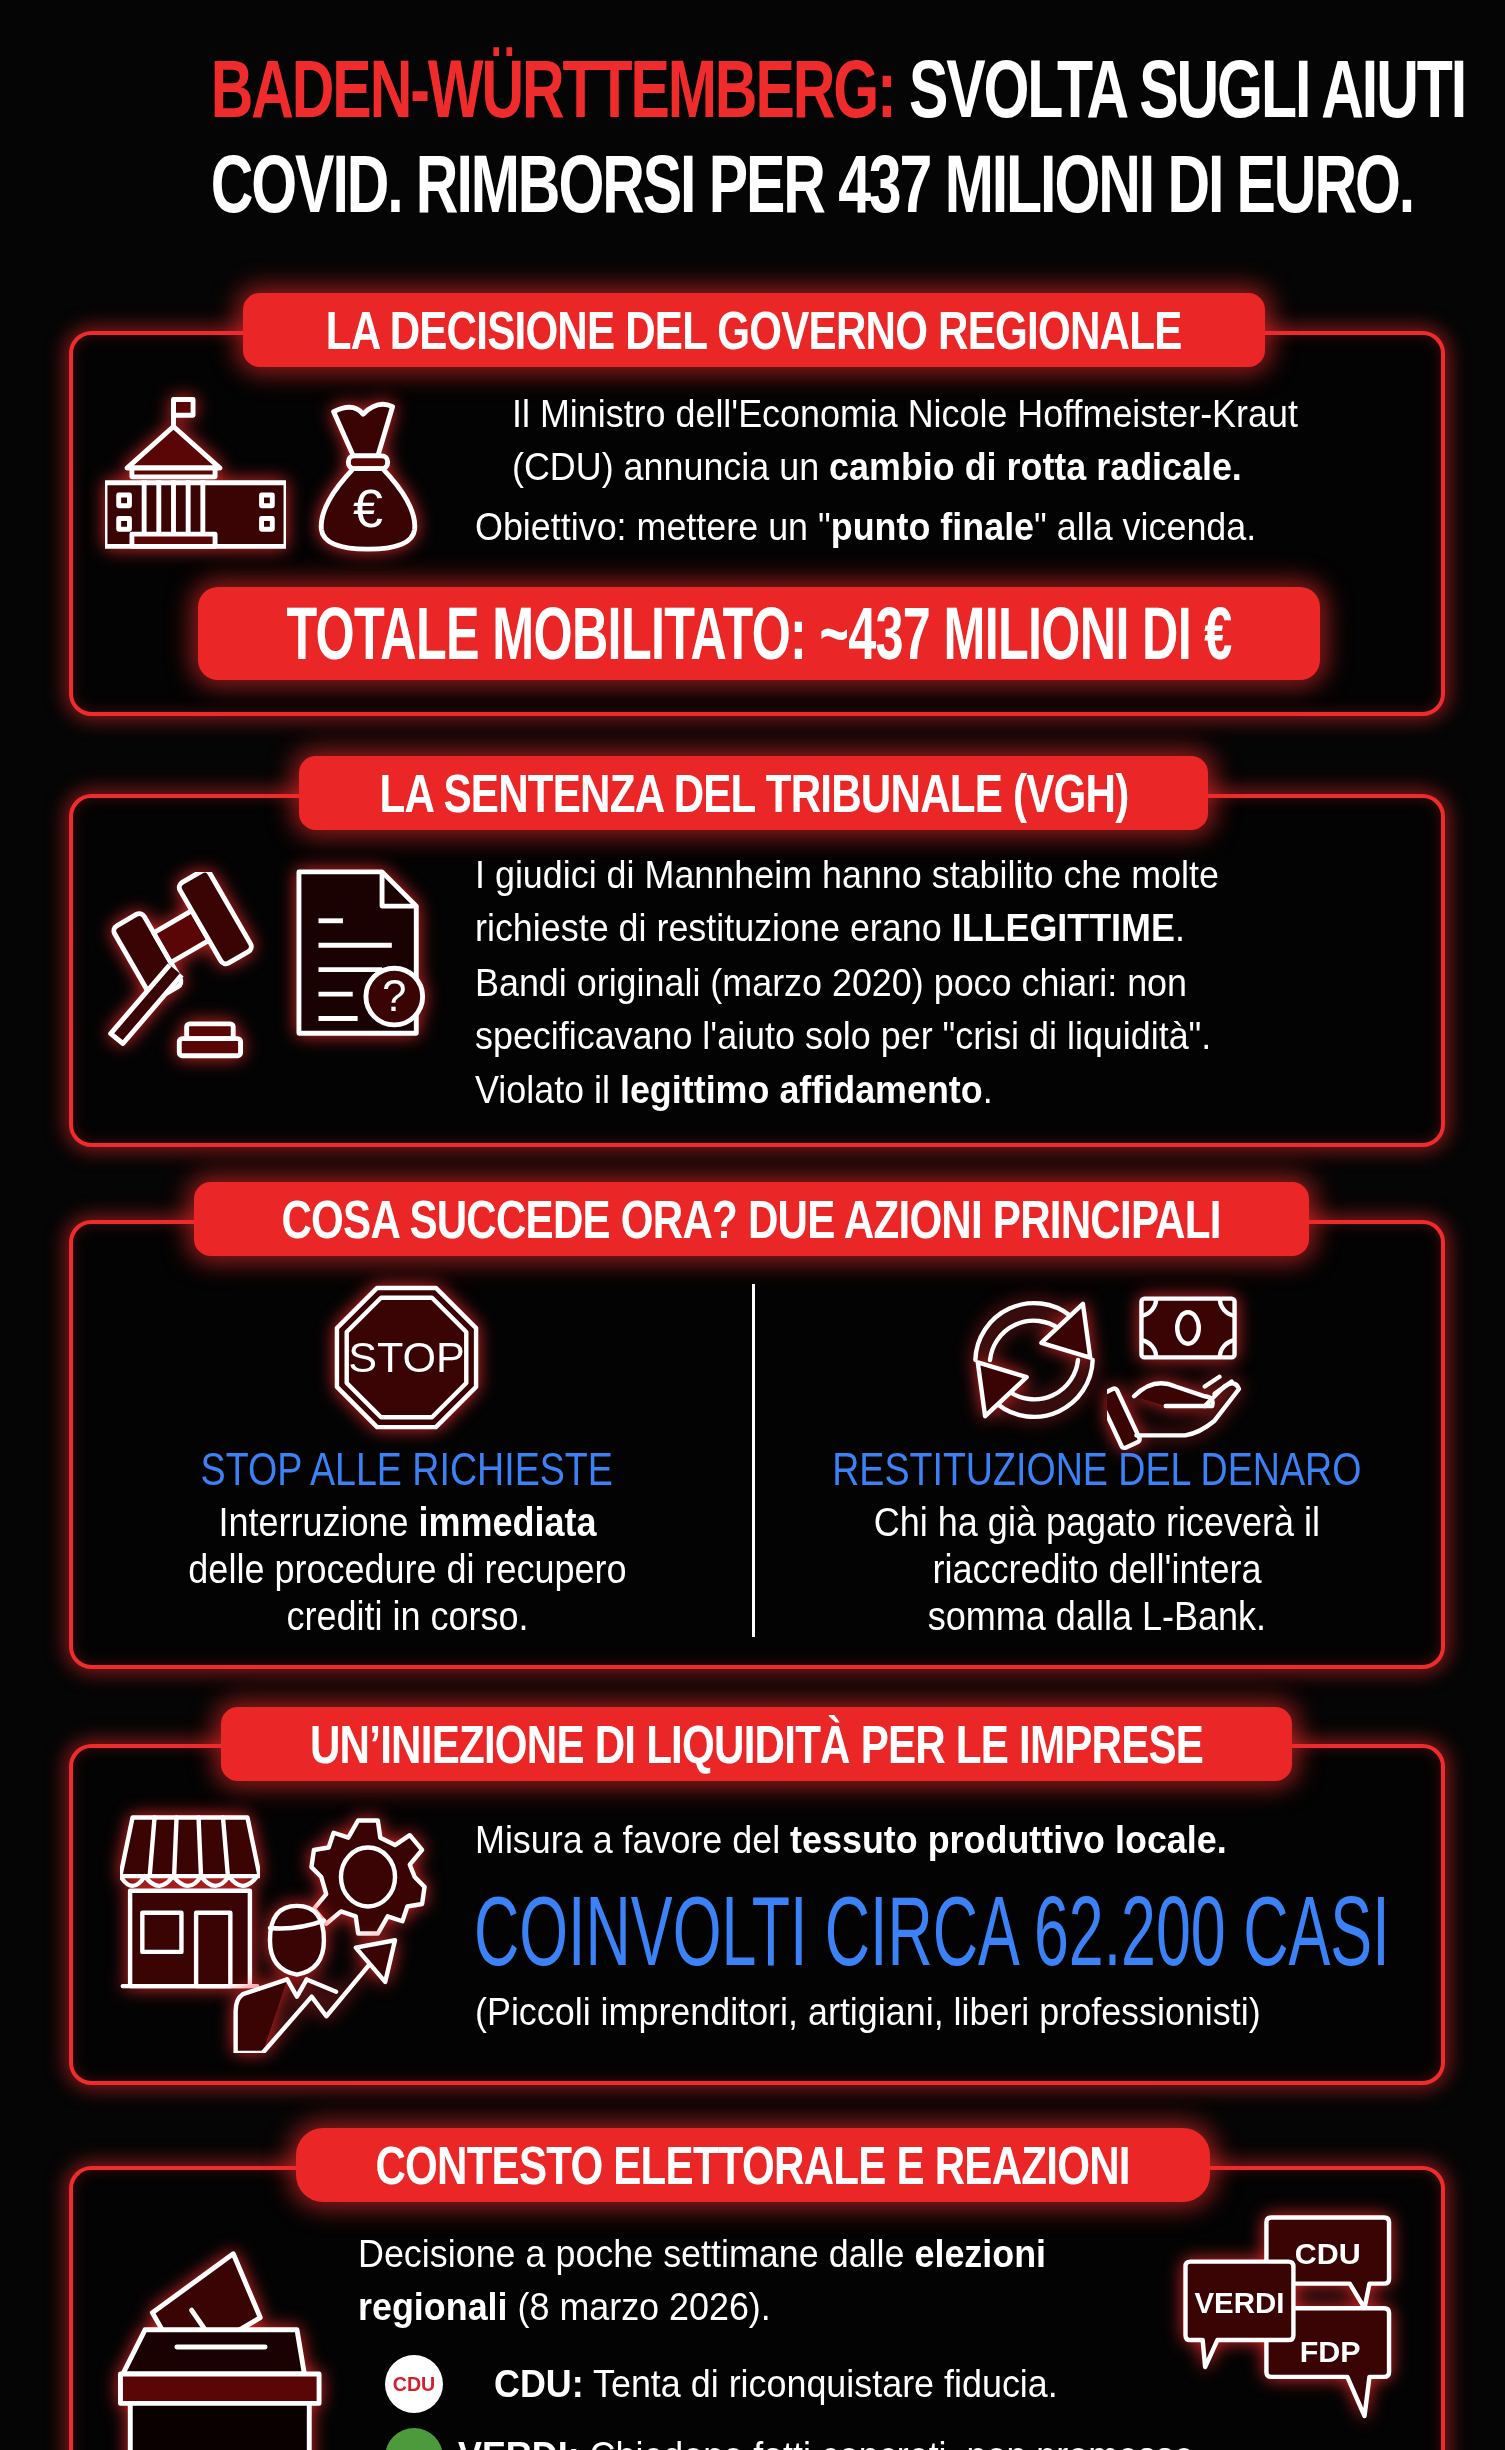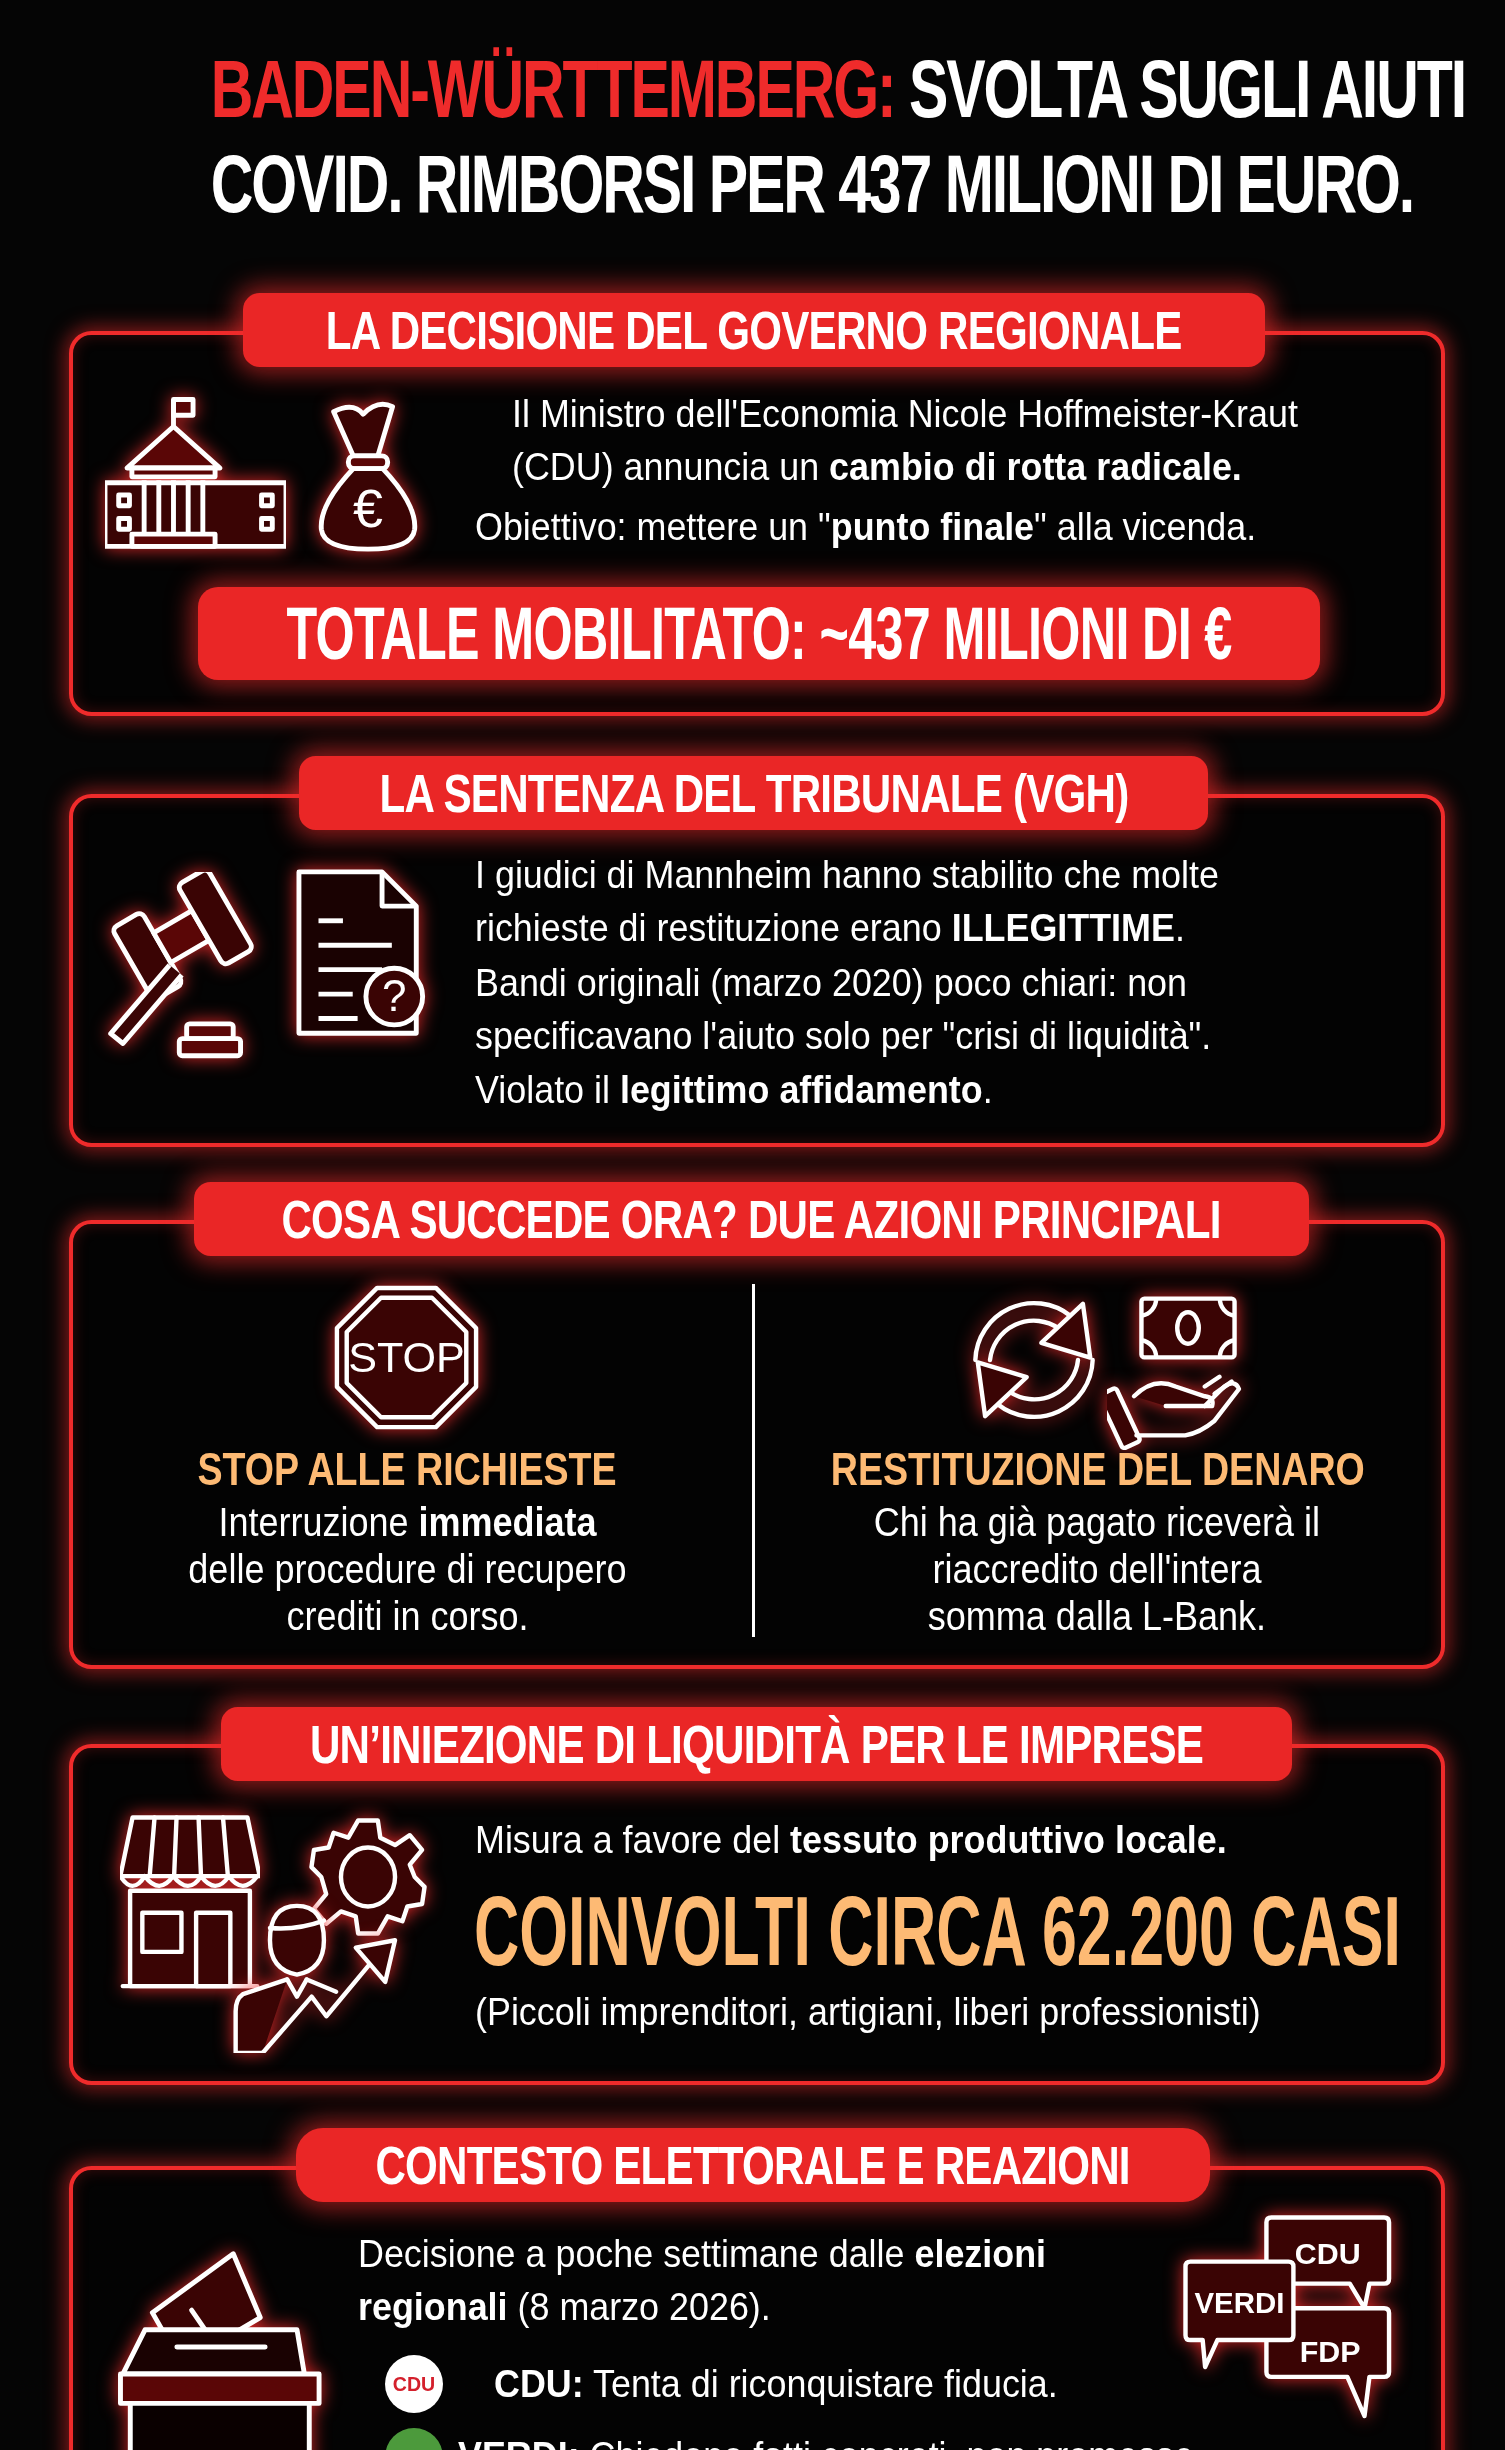--- a/index.html
+++ b/index.html
@@ -13,21 +13,21 @@
        box-shadow:0 0 19.6px 3.9px rgba(239,43,43,0.55), inset 0 0 14.7px rgba(239,43,43,0.25);background:#030303;}
   .pill{position:absolute;height:74px;background:#ea2626;border-radius:16.7px;
         box-shadow:0 0 24.5px 6.9px rgba(239,43,43,0.6);display:flex;align-items:center;justify-content:center;}
   .pill span{display:inline-block;font-weight:bold;font-size:54px;color:#fff;white-space:nowrap;
              transform:scaleX(0.78);letter-spacing:-1px;}
   .txt{position:absolute;font-size:39px;line-height:53px;color:#fff;white-space:nowrap;
        font-family:"Liberation Sans",sans-serif;}
   .txt b{font-weight:bold;}
   .cond{display:inline-block;transform-origin:left center;}
   .icon{position:absolute;filter:drop-shadow(0 0 8.8px rgba(239,43,43,0.9));}
-  .bigred{position:absolute;font-weight:bold;color:#fdba74;white-space:nowrap;}
+  .bigred{position:absolute;font-weight:normal;color:#3b82f6;white-space:nowrap;}
   .center{text-align:center;}
   .logo{position:absolute;width:58px;height:58px;border-radius:50%;display:flex;align-items:center;justify-content:center;
         font-weight:bold;}
 </style>
 </head>
 <body>
 
 <div class="title" style="top:47px;">
   <span class="red">BADEN-WÜRTTEMBERG:</span>
   <span>SVOLTA SUGLI AIUTI</span>

